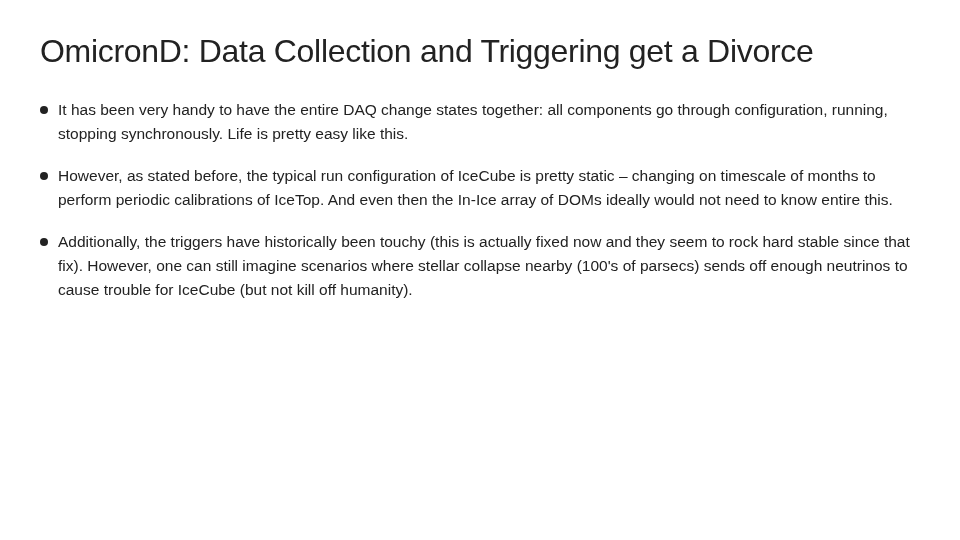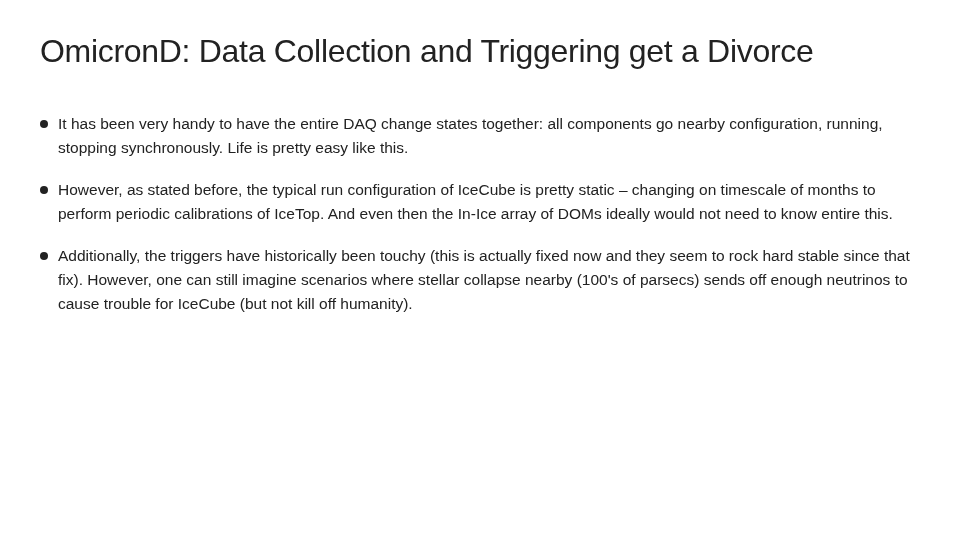--- a/index.html
+++ b/index.html
@@ -22,21 +22,21 @@
       padding: 32px 40px 32px 40px;
       display: flex;
       flex-direction: column;
       justify-content: flex-start;
     }
 
     .title {
       font-size: 32px;
       font-weight: 300;
       color: #222222;
-      margin-bottom: 42px;
+      margin-bottom: 28px;
       line-height: 1.2;
       letter-spacing: -0.3px;
     }
 
     .bullet-list {
       list-style: none;
       display: flex;
       flex-direction: column;
       gap: 18px;
     }
@@ -65,21 +65,21 @@
   </style>
 </head>
 <body>
 
 <div class="slide">
   <h1 class="title">OmicronD: Data Collection and Triggering get a Divorce</h1>
 
   <ul class="bullet-list">
     <li class="bullet-item">
       <span class="bullet-dot"></span>
-      <span class="bullet-text">It has been very handy to have the entire DAQ change states together: all components go nearby configuration, running, stopping synchronously.  Life is pretty easy like this.</span>
+      <span class="bullet-text">It has been very handy to have the entire DAQ change states together: all components go through configuration, running, stopping synchronously.  Life is pretty easy like this.</span>
     </li>
     <li class="bullet-item">
       <span class="bullet-dot"></span>
       <span class="bullet-text">However, as stated before, the typical run configuration of IceCube is pretty static – changing on timescale of months to perform periodic calibrations of IceTop.  And even then the In-Ice array of DOMs ideally would not need to know entire this.</span>
     </li>
     <li class="bullet-item">
       <span class="bullet-dot"></span>
       <span class="bullet-text">Additionally, the triggers have historically been touchy (this is actually fixed now and they seem to rock hard stable since that fix).  However, one can still imagine scenarios where stellar collapse nearby (100's of parsecs) sends off enough neutrinos to cause trouble for IceCube (but not kill off humanity).</span>
     </li>
   </ul>

